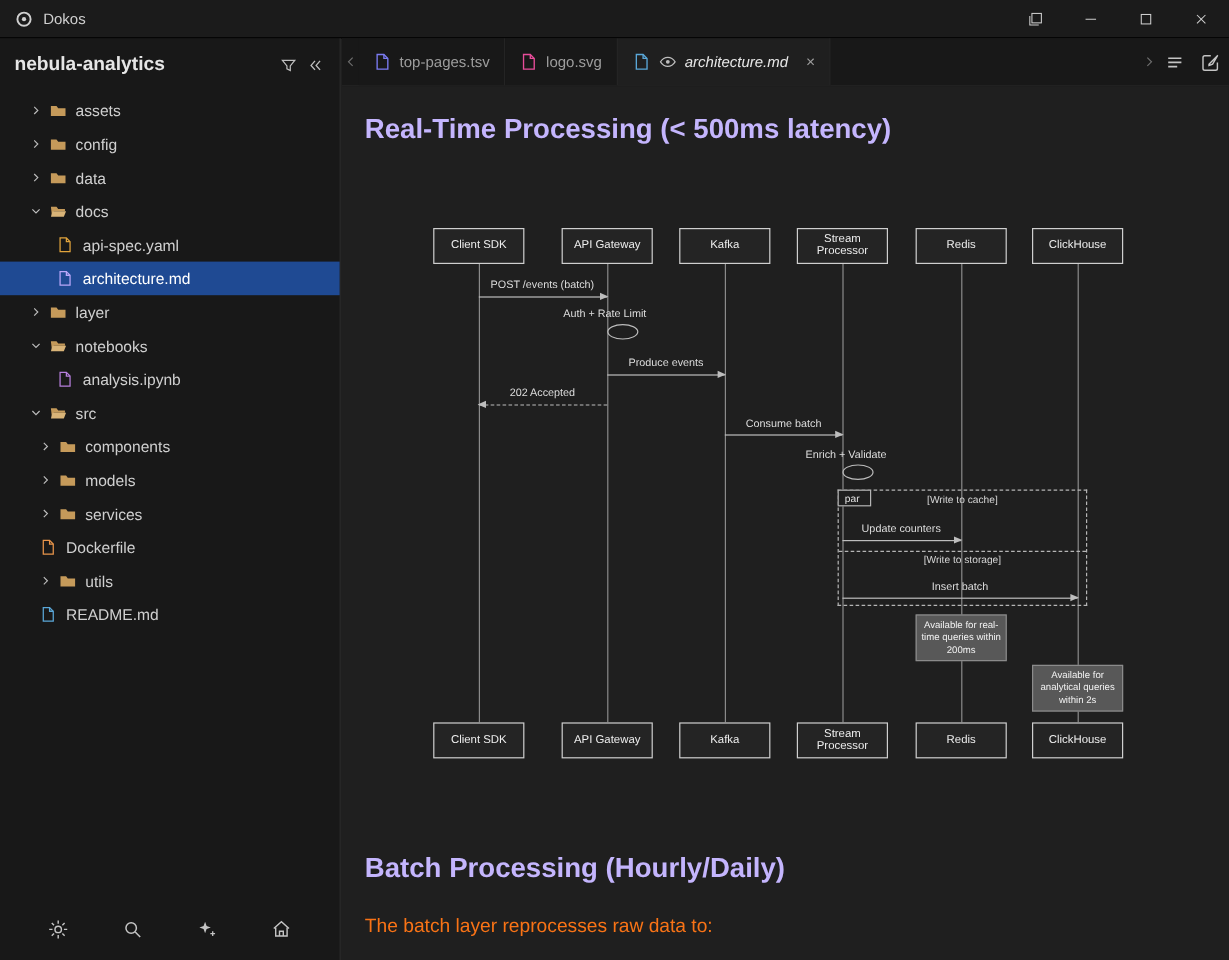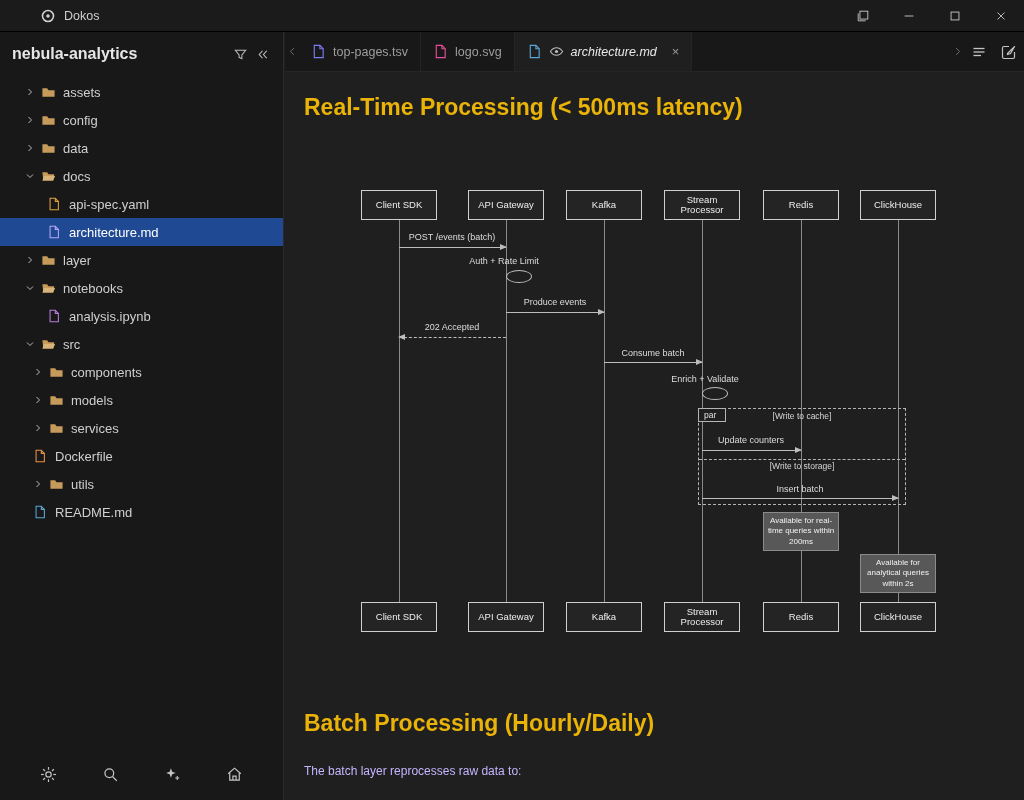--- a/index.html
+++ b/index.html
@@ -2,21 +2,21 @@
 <html><head>
 <meta charset="utf-8">
 <style>
   * { margin:0; padding:0; box-sizing:border-box; }
   html,body { width:1024px; height:800px; overflow:hidden; background:#1f1f1f;
     font-family:"Liberation Sans", sans-serif; color:#cccccc; }
   svg { display:block; }
 
   
   .titlebar { position:absolute; left:0; top:0; width:1024px; height:32px;
-    background:#1b1b1b; display:flex; align-items:center; border-bottom:1px solid #000;padding-left:28px; }
+    background:#1b1b1b; display:flex; align-items:center; border-bottom:1px solid #000; }
   .app-logo { width:16px; height:16px; margin:0 8px 0 12px; }
   .app-title { font-size:12.5px; color:#cfcfcf; }
   .titlebar-spacer { flex:1; }
   .tb-btn { width:46px; height:31px; display:flex; align-items:center; justify-content:center; color:#cfcfcf; }
 
   
   .sidebar { position:absolute; left:0; top:32px; width:284px; height:768px;
     background:#181818; border-right:1px solid #2b2b2b; }
   .sidebar-header { height:44px; display:flex; align-items:center; padding:0 10px 0 12px; }
   .sidebar-title { font-size:16px; font-weight:bold; color:#e6e6e6; flex:1; }
@@ -43,24 +43,24 @@
     border-right:1px solid #242424; background:#181818; }
   .tab.active { background:#1f1f1f; color:#e8e8e8; }
   .tab.active .tab-label { font-style:italic; }
   .tab .close { margin-left:8px; color:#9d9d9d; font-size:13px; }
   .tab-ficon { width:15px; height:15px; }
   .tabbar-spacer { flex:1; }
   .tab-action { width:30px; display:flex; align-items:center; justify-content:center; color:#c4c4c4; }
 
   
   .content { position:absolute; left:0; top:40px; width:100%; height:728px; background:#1f1f1f; }
-  .h1 { position:absolute; left:19px; font-size:23px; font-weight:bold; color:#eab308; white-space:nowrap; }
+  .h1 { position:absolute; left:19px; font-size:23px; font-weight:bold; color:#c4b5fd; white-space:nowrap; }
   .h1.rt { top:22px; }
   .h1.batch { top:638px; }
-  .para { position:absolute; left:19px; top:692px; font-size:12px; color:#c4b5fd; }
+  .para { position:absolute; left:19px; top:692px; font-size:16px; color:#f97316; }
 
   
   .diagram { position:absolute; left:76px; top:118px; width:600px; height:445px; }
   .seq-box { position:absolute; width:76px; height:30px; background:#242424; border:1px solid #cfcfcf;
     color:#ededed; font-size:9.5px; display:flex; align-items:center; justify-content:center;
     text-align:center; line-height:1.1; }
   .lifeline { position:absolute; top:30px; height:382px; width:1px; background:#8a8a8a; }
   .msg-label { position:absolute; transform:translateX(-50%); font-size:9px; color:#dddddd; white-space:nowrap; }
   .msg { position:absolute; border-top:1px solid #bdbdbd; height:0; }
   .msg.dashed { border-top-style:dashed; }

